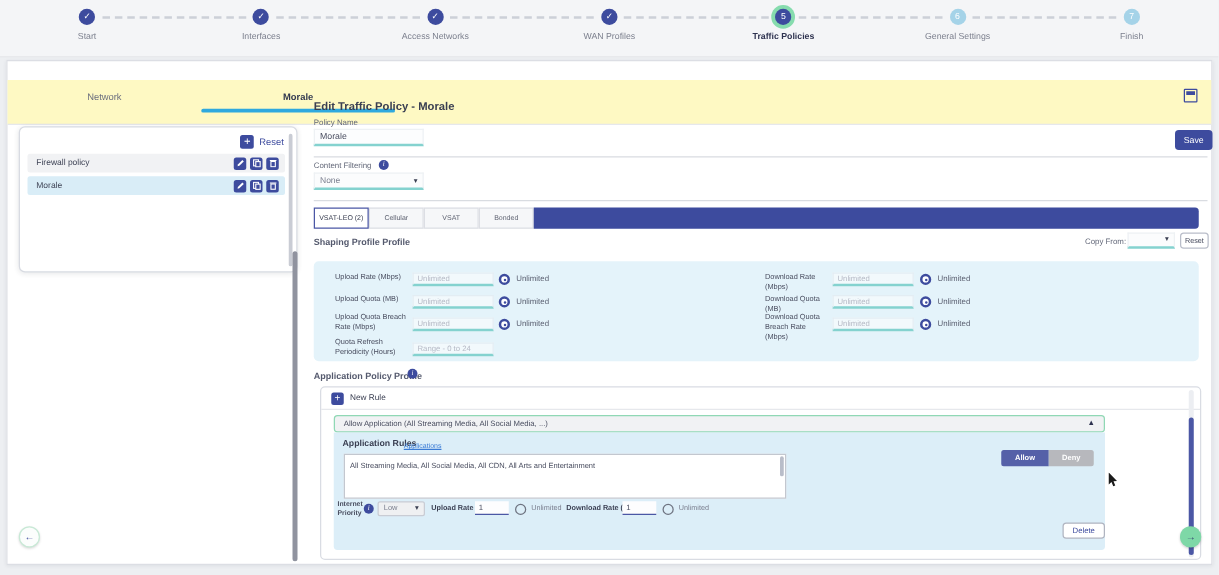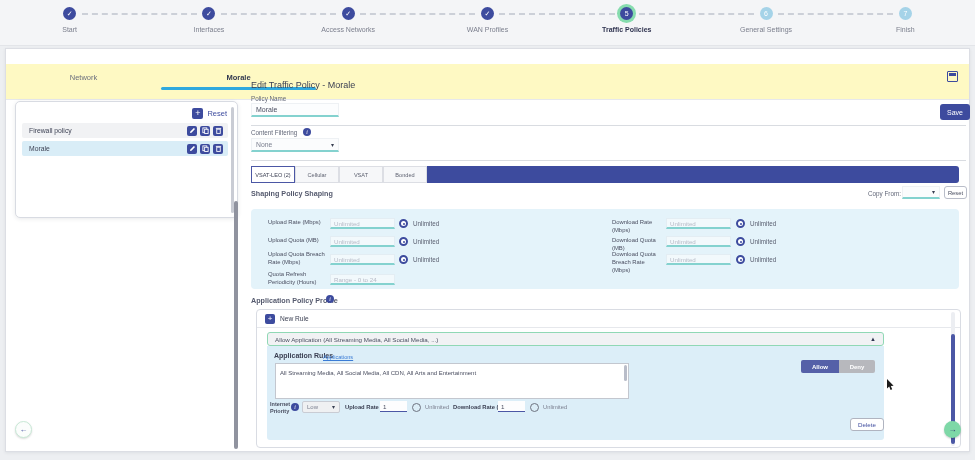--- a/index.html
+++ b/index.html
@@ -35,21 +35,21 @@
   .prow{position:absolute;left:6px;width:206px;height:15px;display:flex;align-items:center;border-radius:2px;cursor:pointer}
   .prow.gray{background:#f1f2f4}
   .prow.sel{background:#d9edf7}
   .pname{flex:1;font-size:6.8px;color:#3f4456;padding-left:7px}
   .rowicons{display:flex;gap:3px;margin-right:5px}
   .miniicon{width:10px;height:10px;background:#3d4b9e;border-radius:2px;display:flex;align-items:center;justify-content:center;cursor:pointer}
   .panel-scroll{position:absolute;right:3px;top:5px;width:3px;height:106px;background:#c9ccd4;border-radius:2px}
   .vscroll-left{position:absolute;left:228px;top:152px;width:4px;height:248px;background:#90939f;border-radius:2px}
 
   
-  .h1{position:absolute;font-size:9px;font-weight:normal;color:#3a3f52}
+  .h1{position:absolute;font-size:9px;font-weight:bold;color:#3a3f52}
   .h2{position:absolute;font-size:7.2px;color:#555a6e;font-weight:bold}
   .lbl{position:absolute;font-size:6.3px;color:#636879}
   .divider{position:absolute;height:1px;background:#d9dce1}
   .tinput{position:absolute;background:#fcfdfe;border:1px solid #eef1f4;border-bottom:2px solid #84d2cf;font-size:7px;color:#4a4e60;padding:0 4px;font-family:inherit;outline:none}
   .tinput::placeholder{color:#b6bac6}
   .savebtn{position:absolute;background:#3d4b9e;color:#fff;font-size:7px;border:none;border-radius:3px;cursor:pointer;font-family:inherit}
   .infoicon{position:absolute;width:8px;height:8px;background:#3d4b9e;border-radius:50%;color:#fff;font-size:5.5px;display:flex;align-items:center;justify-content:center;font-style:italic;font-family:"Liberation Serif",serif;cursor:pointer}
   .select{position:absolute;display:flex;align-items:center;justify-content:space-between;background:#fbfcfd;border:1px solid #eef1f4;border-bottom:2px solid #84d2cf;font-size:6.8px;color:#7c8090;padding:0 4px;cursor:pointer}
   .caret{color:#3a3f52;font-size:6px;line-height:1}
 
@@ -230,21 +230,21 @@
       <span class="caret">▾</span>
     </div>
     <div class="divider" style="left:245px;top:111px;width:715px"></div>
 
     <div class="ptab active" style="left:245px">VSAT-LEO (2)</div>
     <div class="ptab inactive" style="left:289px">Cellular</div>
     <div class="ptab inactive" style="left:333px">VSAT</div>
     <div class="ptab inactive" style="left:377px">Bonded</div>
     <div class="ptab-filler"></div>
 
-    <div class="h2" style="left:245px;top:140px">Shaping Policy Shaping</div>
+    <div class="h2" style="left:245px;top:140px">Shaping Profile Profile</div>
     <div class="lbl" style="left:862px;top:141px">Copy From:</div>
     <div class="select" style="left:896px;top:137px;width:38px;height:13px">
       <span></span>
       <span class="caret">▾</span>
     </div>
     <button class="resetbtn" style="left:938px;top:137px;width:23px;height:13px">Reset</button>
 
     <div class="bluepanel">
 
       <div class="frow" style="left:17px;top:9px;width:200px">

